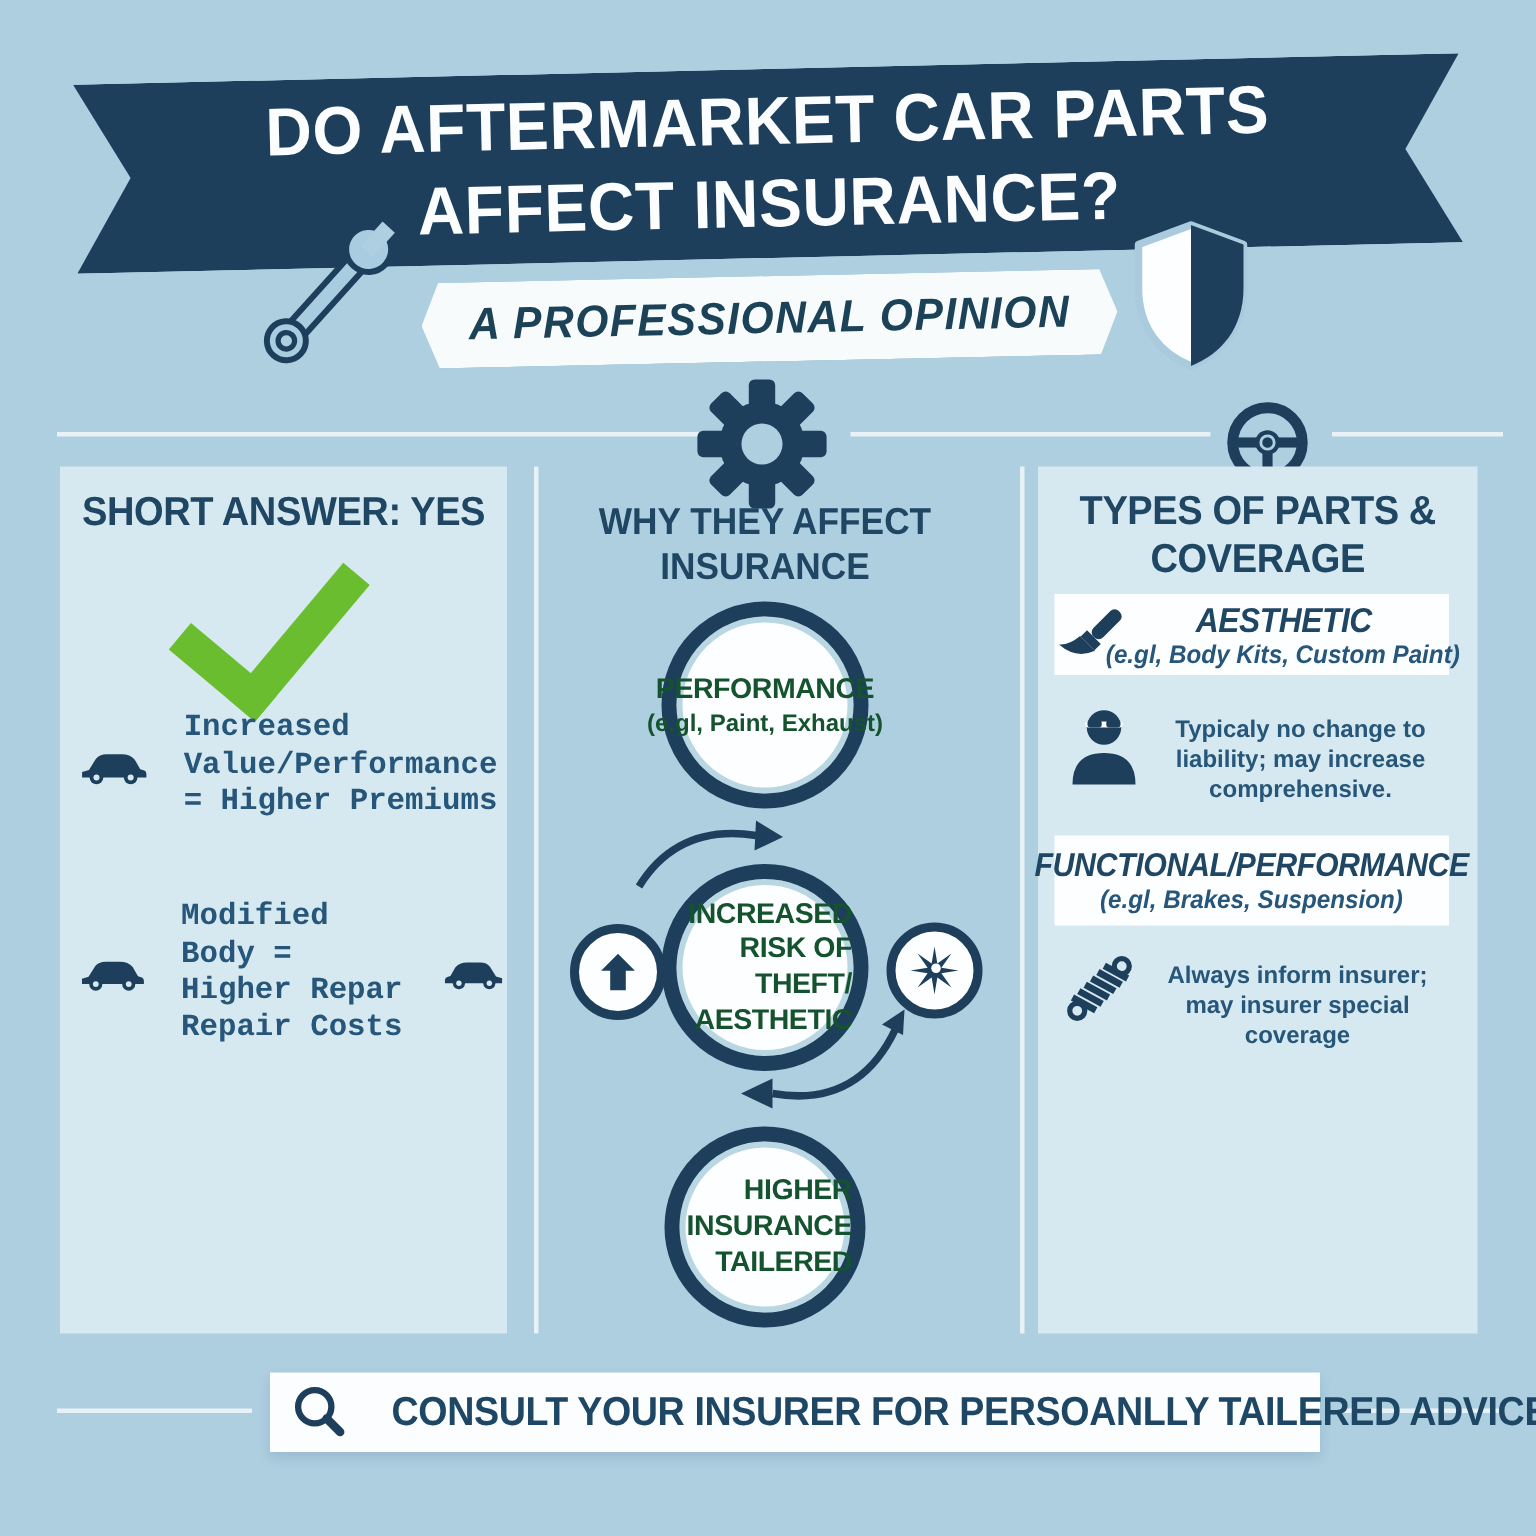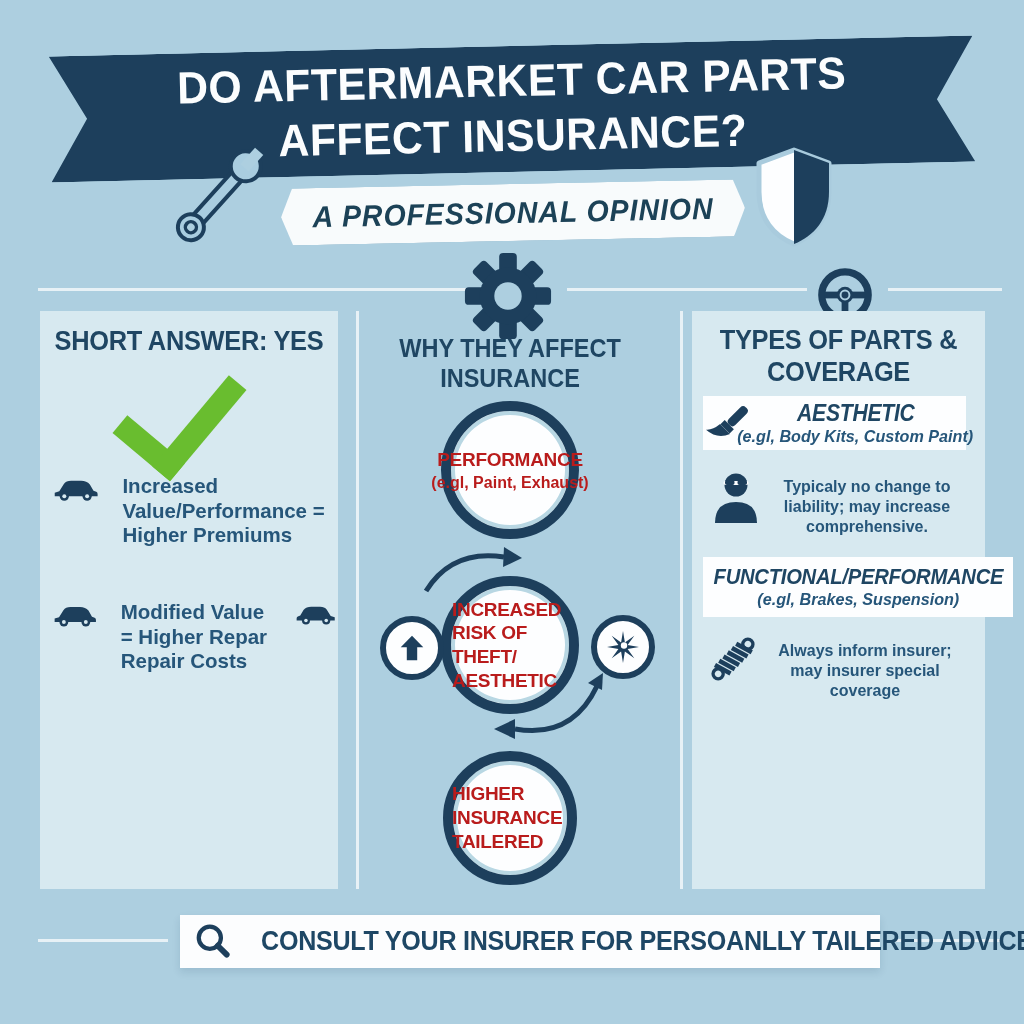--- a/index.html
+++ b/index.html
@@ -27,27 +27,27 @@
   
   .panel{position:absolute;top:311px;height:578px;background:#d7e9f0;}
   .panel-heading{position:absolute;width:100%;text-align:center;font-weight:700;color:#1f4663;
     font-size:27px;letter-spacing:-.3px;transform:scaleX(.94);}
   .mid-heading{position:absolute;left:390px;top:334px;width:240px;text-align:center;font-weight:700;
     color:#1f4663;font-size:25px;line-height:1.18;transform:scaleX(.94);}
 
   
   .check{position:absolute;left:142px;top:352px;width:52px;height:96px;
     border-right:23px solid #69bd2f;border-bottom:23px solid #69bd2f;transform:rotate(40deg);}
-  .fact-row{position:absolute;display:flex;gap:23px;}
+  .fact-row{position:absolute;display:flex;align-items:center;gap:23px;font-family:Liberation Mono, monospace;}
   .fact-text{font-weight:700;font-size:20.5px;color:#26567a;line-height:1.2;}
 
   
   .circle{position:absolute;border-radius:50%;background:#fdfeff;border:10px solid #1d3f5c;
     box-shadow:inset 0 0 0 4px #b8d7e3;display:flex;flex-direction:column;align-items:center;justify-content:center;
-    text-align:left;color:#b91c1c;}
+    text-align:right;color:#14532d;}
   .circle-title{font-weight:700;font-size:19px;letter-spacing:-.3px;white-space:pre-line;line-height:1.25;}
   .circle-title.wrap{white-space:normal;width:116px;}
   .circle-example{font-weight:600;font-size:16px;white-space:nowrap;margin-top:2px;}
   .mini-circle{position:absolute;width:52px;height:52px;border-radius:50%;background:#fdfeff;
     border:6px solid #1d3f5c;display:flex;align-items:center;justify-content:center;}
 
   
   .white-box{position:absolute;background:#fdfeff;display:flex;flex-direction:column;align-items:center;
     justify-content:center;text-align:center;color:#1f4663;font-style:italic;}
   .box-title{font-weight:700;font-size:23px;letter-spacing:-.3px;white-space:nowrap;transform:scaleX(.92);}
@@ -132,21 +132,21 @@
   </div>
 
   <div class="fact-row" style="left:52px;top:600px;width:285px;">
     <svg width="52" height="30" viewBox="0 0 52 30">
       <path d="M3 19 L8 17.5 L13 9.5 Q15.5 6 21 6 L32 6 Q38 6 41.5 10 L45.5 17 L48.5 18 Q50 18.6 50 20.5 L50 23 L3 23 Z" fill="#1d3f5c"></path>
       <circle cx="13.5" cy="23" r="5" fill="#1d3f5c"></circle>
         <circle cx="13.5" cy="23" r="2.2" fill="#d7e9f0"></circle>
       <circle cx="38.5" cy="23" r="5" fill="#1d3f5c"></circle>
         <circle cx="38.5" cy="23" r="2.2" fill="#d7e9f0"></circle>
     </svg>
-    <div class="fact-text" style="width:172px;">Modified Value = Higher Repar Repair Costs</div>
+    <div class="fact-text" style="width:172px;">Modified Body = Higher Repar Repair Costs</div>
     <svg width="48" height="28" viewBox="0 0 52 30" style="transform:scaleX(-1);">
       <path d="M3 19 L8 17.5 L13 9.5 Q15.5 6 21 6 L32 6 Q38 6 41.5 10 L45.5 17 L48.5 18 Q50 18.6 50 20.5 L50 23 L3 23 Z" fill="#1d3f5c"></path>
       <circle cx="13.5" cy="23" r="5" fill="#1d3f5c"></circle>
         <circle cx="13.5" cy="23" r="2.2" fill="#d7e9f0"></circle>
       <circle cx="38.5" cy="23" r="5" fill="#1d3f5c"></circle>
         <circle cx="38.5" cy="23" r="2.2" fill="#d7e9f0"></circle>
     </svg>
   </div>
 
   <div class="vline" style="left:356px;top:311px;height:578px;"></div>
@@ -217,21 +217,21 @@
 
   <svg class="icon" style="left:712px;top:470px;" width="48" height="56" viewBox="0 0 48 54">
     <circle cx="24" cy="14" r="11.5" fill="#1d3f5c"></circle>
     <rect x="11.5" y="10" width="25" height="4" rx="2" fill="#fdfeff"></rect>
     <rect x="13" y="9" width="9.5" height="5" rx="2" fill="#1d3f5c"></rect>
     <rect x="25.5" y="9" width="9.5" height="5" rx="2" fill="#1d3f5c"></rect>
     <path d="M3 52 Q3 31 24 31 Q45 31 45 52 Z" fill="#1d3f5c"></path>
   </svg>
   <div class="note-text" style="left:766px;top:477px;width:202px;">Typicaly no change to liability; may increase comprehensive.</div>
 
-  <div class="white-box" style="left:703px;top:557px;width:310px;height:60px;">
+  <div class="white-box" style="left:703px;top:557px;width:263px;height:60px;">
     <div class="box-title" style="font-size:22px;">FUNCTIONAL/PERFORMANCE</div>
     <div class="box-example">(e.gl, Brakes, Suspension)</div>
   </div>
 
   <svg class="icon" style="left:704px;top:630px;" width="58" height="58" viewBox="-29 -29 58 58">
     <g transform="rotate(45)" stroke="#1d3f5c" fill="none">
       <circle cx="0" cy="-21" r="5" stroke-width="3.5"></circle>
       <circle cx="0" cy="21" r="5" stroke-width="3.5"></circle>
       <g stroke-width="4.5">
         <line x1="-8.5" y1="-13" x2="8.5" y2="-18"></line>

